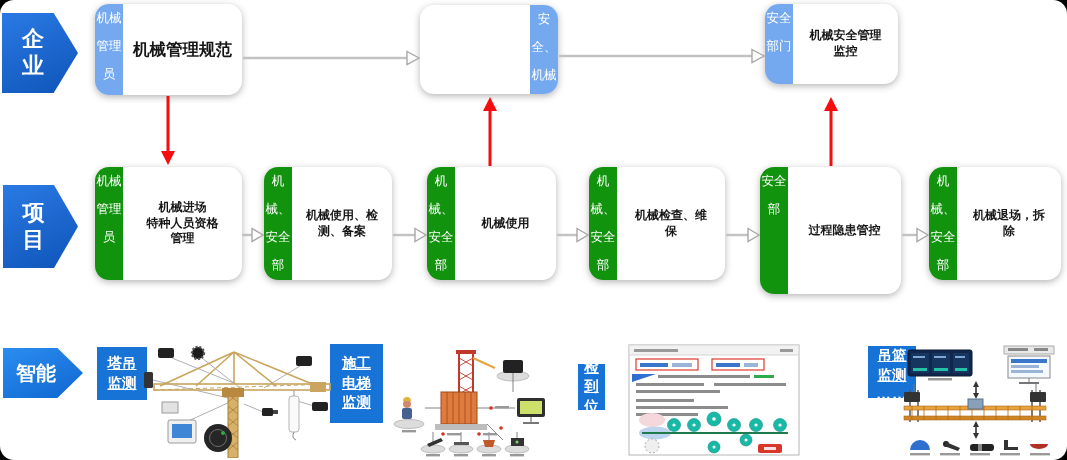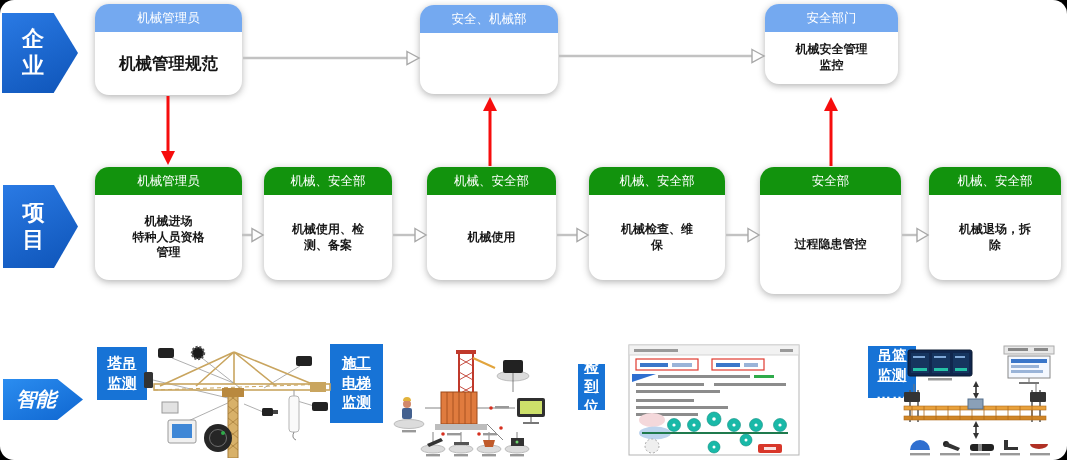--- a/index.html
+++ b/index.html
@@ -7,24 +7,24 @@
          font-family:"Liberation Sans","DejaVu Sans",sans-serif;}
   
   .badge{position:absolute;color:#fff;font-weight:bold;display:flex;align-items:center;justify-content:center;
          text-align:center;white-space:pre-line;line-height:1.22;
          clip-path:polygon(0 0,68% 0,100% 50%,68% 100%,0 100%);
          background:linear-gradient(155deg,#2a7ae4 0%,#0e54b8 100%);
          filter:drop-shadow(-2px 3px 0 rgba(8,40,100,.8));
          padding-right:14px;box-sizing:border-box;}
   .badge-ent{left:2px;top:13px;width:76px;height:80px;font-size:22px;}
   .badge-proj{left:3px;top:185px;width:75px;height:83px;font-size:22px;}
-  .badge-smart{left:3px;top:379px;width:80px;height:41px;font-size:20px;background:linear-gradient(155deg,#2b8df0 0%,#0f66d0 100%);font-style:italic;}
+  .badge-smart{left:3px;top:348px;width:80px;height:50px;font-size:20px;background:linear-gradient(155deg,#2b8df0 0%,#0f66d0 100%);}
   
   .box{position:absolute;background:#fff;border-radius:14px;box-shadow:0 2px 7px rgba(40,40,40,.35);
-       display:flex;flex-direction:column;overflow:hidden;}
+       display:flex;flex-direction:row;overflow:hidden;justify-content:flex-end;}
   .box .hd{flex:0 0 28px;line-height:28px;text-align:center;color:#fff;font-size:12.5px;}
   .hd-blue{background:#74a9f0;}
   .hd-green{background:#12930d;flex-basis:30px;line-height:30px;}
   .box .bd{flex:1;display:flex;align-items:center;justify-content:center;text-align:center;
            font-weight:bold;color:#161616;font-size:12px;line-height:1.3;white-space:pre-line;padding:0 4px;}
   .arrow{position:absolute;overflow:visible;}
   
   .ilabel{position:absolute;background:#1773d6;color:#fff;font-weight:bold;font-size:14.5px;line-height:1.35;
           display:flex;flex-direction:column;align-items:center;justify-content:center;text-align:center;white-space:pre-line;text-decoration:underline;}
   .ilabel .more{font-size:15px;letter-spacing:1px;line-height:.6;margin-top:3px;}

